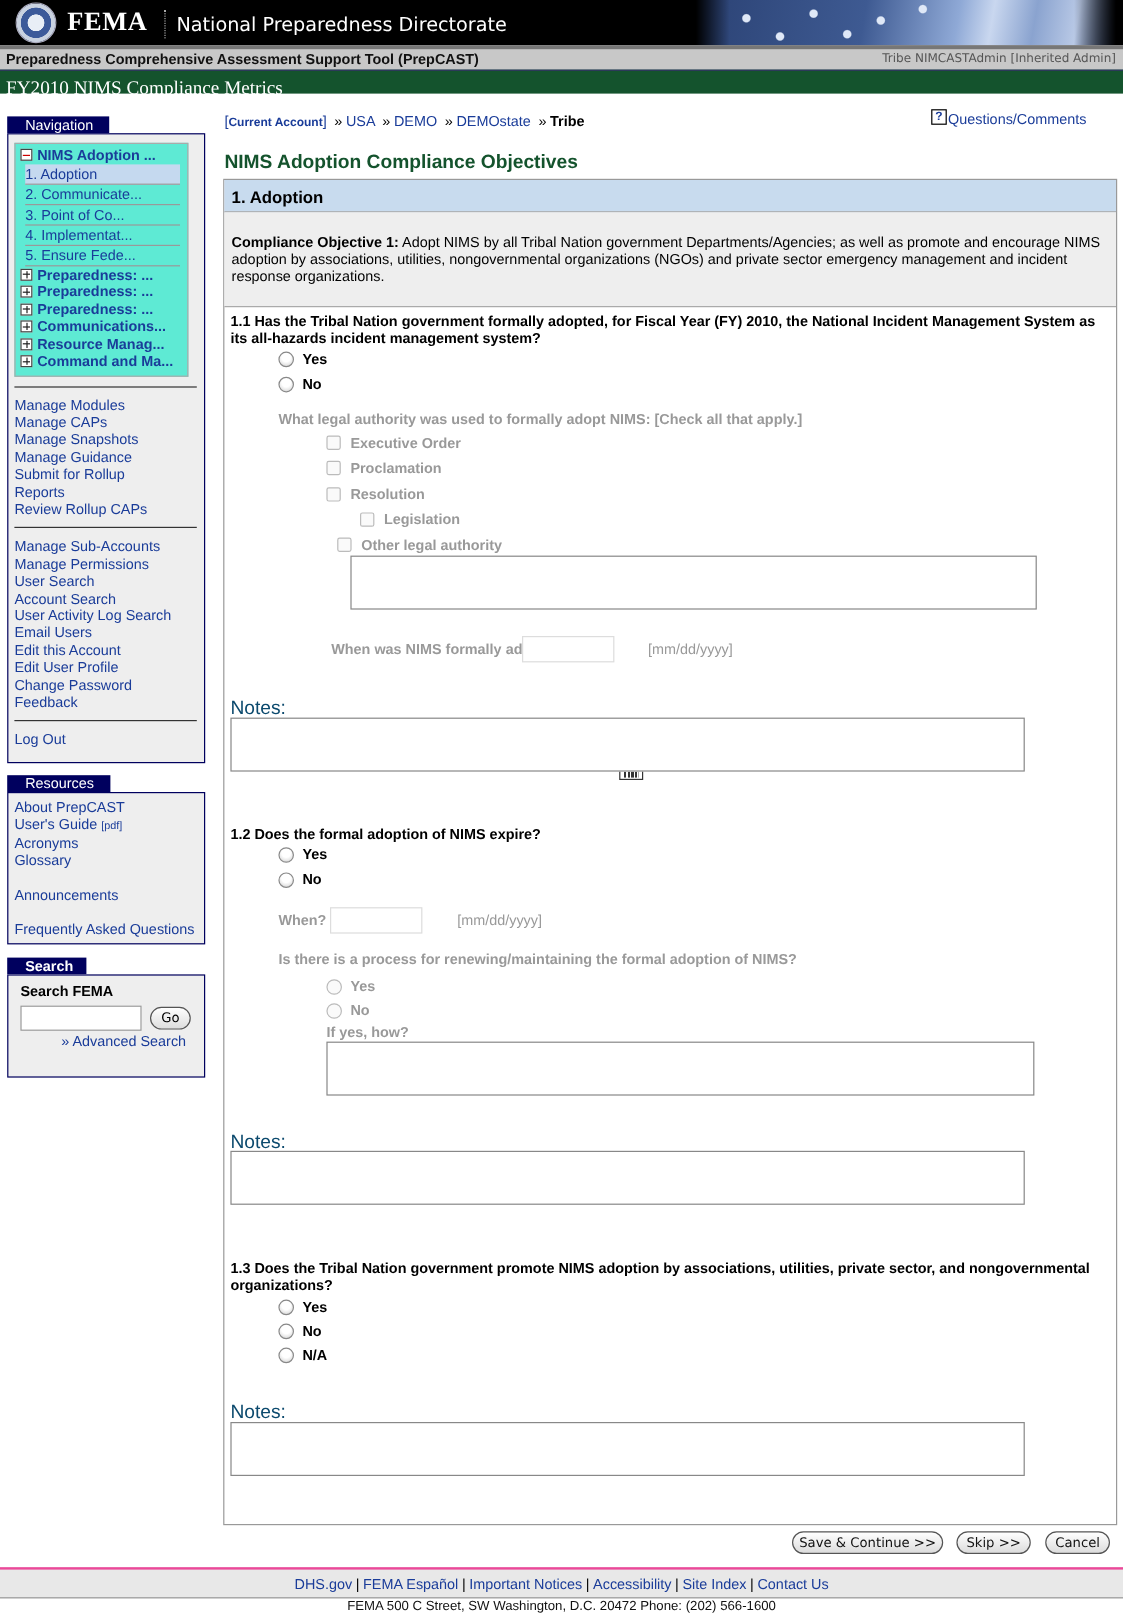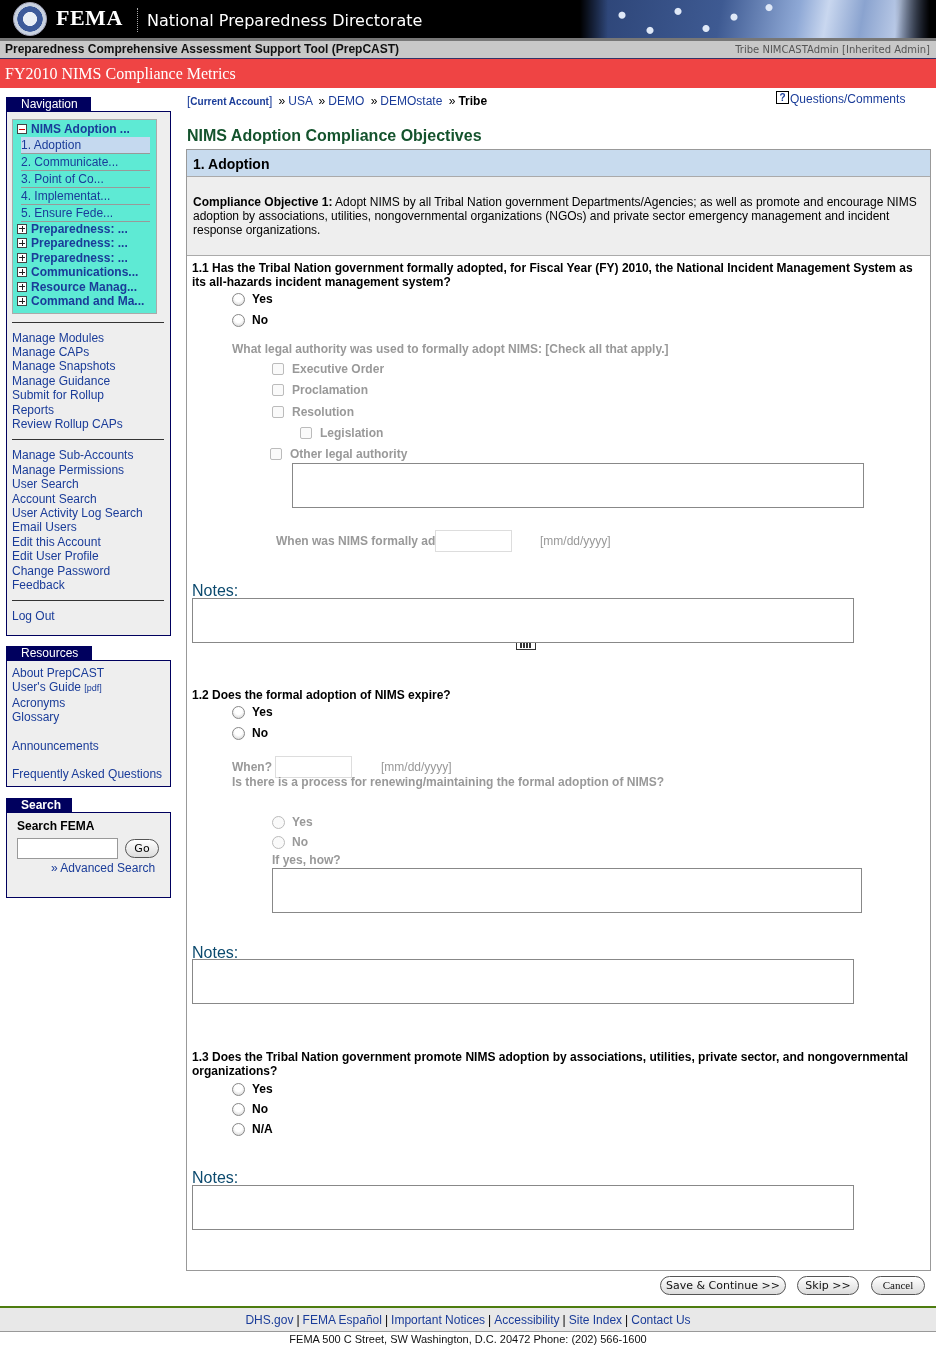--- a/index.html
+++ b/index.html
@@ -22,21 +22,21 @@
       radial-gradient(circle at 36% 75%, #dfe8f7 0 3px, transparent 4px),
       radial-gradient(circle at 54% 20%, #dfe8f7 0 3px, transparent 4px),
       linear-gradient(100deg, #2b4274 0%, #3e5a92 40%, #8fa9d6 62%, #c9d7ef 70%, #8aa3cf 80%, #b9c9e6 90%, #4a5f8c 100%);
     -webkit-mask-image: linear-gradient(90deg, transparent 0, #000 8%, #000 90%, transparent 100%);
     mask-image: linear-gradient(90deg, transparent 0, #000 8%, #000 90%, transparent 100%); }
 
   #toolbar { position: absolute; left: 0; top: 38px; width: 936px; height: 20px; background: #c8c8c8; border-top: 3px solid #777; }
   #tool-name { position: absolute; left: 5px; top: 1px; font-weight: bold; font-size: 12px; color: #111; }
   #user-info { position: absolute; right: 6px; top: 3px; font-family: "DejaVu Sans", sans-serif; font-size: 10px; color: #555; }
 
-  #titlebar { position: absolute; left: 0; top: 58px; width: 936px; height: 30px; background: #ef4444; border-top: 1px solid #336; }
+  #titlebar { position: absolute; left: 0; top: 58px; width: 936px; height: 20px; background: #14532d; border-top: 1px solid #336; }
   #app-title { position: absolute; left: 5px; top: 6px; font-family: "Liberation Serif", serif; font-size: 16px; color: #fff; }
 
   
   .sb-tab { position: absolute; left: 6px; height: 14px; background: #00005e; color: #fff; font-size: 12px; padding: 0 0 0 15px; line-height: 14px; }
   .sb-box { position: absolute; left: 6px; width: 165px; background: #eee; border: 1px solid #00005e; }
   #nav-tree { margin: 7px 0 0 5px; width: 145px; background: #5eead4; border: 1px solid #aaa; padding: 2px 0 4px 0; }
   .tree-head { display: flex; align-items: flex-start; padding: 0 4px 0 4px; font-weight: bold; color: #1a3c99; font-size: 12px; line-height: 14.5px; }
   .tree-box { display: inline-block; width: 10px; height: 10px; border: 1px solid #444; margin: 2px 4px 0 0; position: relative; flex: none; background: #fff; }
   .tree-box::before { content: ""; position: absolute; left: 1px; right: 1px; top: 3.5px; height: 1px; background: #222; }
   .tree-box.minus::before { background: #c00; }
@@ -77,21 +77,21 @@
   .muted-n { color: #999; }
   .ta { border: 1px solid #888; background: #fff; }
   .date-in { border: 1px solid #ddd; background: #fff; height: 22px; }
   .cal { width: 20px; height: 14px; border: 1px solid #333; background: #fff; position: relative; }
   .cal::before { content: ""; position: absolute; left: 0; right: 0; top: 0; height: 3px; background: #f0e6a0; border-bottom: 1px solid #333; }
   .cal::after { content: ""; position: absolute; left: 3px; right: 3px; top: 6px; height: 5px; background: repeating-linear-gradient(90deg, #333 0 2px, #fff 2px 3px); }
   .notes-lbl { color: #0c4a6e; font-size: 16px; }
 
   .btn { position: absolute; height: 19px; border: 1px solid #555; border-radius: 10px; background: linear-gradient(#fff, #dcdcdc); font-family: "DejaVu Sans", sans-serif; font-size: 11px; text-align: center; line-height: 17px; color: #111; }
 
-  #footer-bar { position: absolute; left: 0; top: 1306px; width: 936px; height: 26px; background: #e8e8e8; border-top: 2px solid #4d7c0f; border-bottom: 1px solid #999; text-align: center; font-size: 12px; line-height: 24px; }
+  #footer-bar { position: absolute; left: 0; top: 1306px; width: 936px; height: 26px; background: #e8e8e8; border-top: 2px solid #ec4899; border-bottom: 1px solid #999; text-align: center; font-size: 12px; line-height: 24px; }
   #footer-bar .bar { color: #000; margin: 0 3px; }
   #address { position: absolute; left: 0; top: 1332px; width: 936px; text-align: center; font-size: 11px; color: #111; line-height: 14px; }
 </style>
 </head>
 <body>
 
 <div id="masthead">
   <div id="seal"></div>
   <div id="fema-word">FEMA</div>
   <div id="mast-divider"></div>
@@ -225,21 +225,21 @@
       <span>Proclamation</span>
     </div>
   <div class="abs radio-row muted" style="left:85px;top:255px;">
       <span class="chk"></span>
       <span>Resolution</span>
     </div>
   <div class="abs radio-row muted" style="left:85px;top:276px;padding-left:28px;">
       <span class="chk"></span>
       <span>Legislation</span>
     </div>
-  <div class="abs radio-row muted" style="left:83px;top:297px;">
+  <div class="abs radio-row muted" style="left:94px;top:297px;">
       <span class="chk"></span>
       <span>Other legal authority</span>
     </div>
   <textarea class="abs ta" style="left: 105px; top: 313px; width: 572px; height: 45px; resize: none;"></textarea>
   <div class="abs muted" style="left:45px;top:384px;margin-left:44px;">When was NIMS formally adopted?</div>
   <input class="abs date-in" type="text" style="left: 248px; top: 380px; width: 77px;" value="">
   <div class="abs cal" style="left:329px;top:380px;"></div>
   <div class="abs muted-n" style="left:353px;top:384px;">[mm/dd/yyyy]</div>
   <div class="abs notes-lbl" style="left:5px;top:432px;">Notes:</div>
   <textarea class="abs ta" style="left: 5px; top: 448px; width: 662px; height: 45px; resize: none;"></textarea>
@@ -250,21 +250,21 @@
       <span>Yes</span>
     </div>
   <div class="abs radio-row" style="left:45px;top:576px;">
       <span class="radio"></span>
       <span>No</span>
     </div>
   <div class="abs muted" style="left:45px;top:610px;">When?</div>
   <input class="abs date-in" type="text" style="left: 88px; top: 606px; width: 77px;" value="">
   <div class="abs cal" style="left:170px;top:606px;"></div>
   <div class="abs muted-n" style="left:194px;top:610px;">[mm/dd/yyyy]</div>
-  <div class="abs muted" style="left:45px;top:625px;">Is there is a process for renewing/maintaining the formal adoption of NIMS?</div>
+  <div class="abs muted" style="left:45px;top:642px;">Is there is a process for renewing/maintaining the formal adoption of NIMS?</div>
   <div class="abs radio-row muted" style="left:85px;top:665px;">
       <span class="radio dis"></span>
       <span>Yes</span>
     </div>
   <div class="abs radio-row muted" style="left:85px;top:685px;">
       <span class="radio dis"></span>
       <span>No</span>
     </div>
   <div class="abs muted" style="left:85px;top:703px;">If yes, how?</div>
   <textarea class="abs ta" style="left: 85px; top: 718px; width: 590px; height: 45px; resize: none;"></textarea>
@@ -283,18 +283,18 @@
   <div class="abs radio-row" style="left:45px;top:972px;">
       <span class="radio"></span>
       <span>N/A</span>
     </div>
   <div class="abs notes-lbl" style="left:5px;top:1019px;">Notes:</div>
   <textarea class="abs ta" style="left: 5px; top: 1035px; width: 662px; height: 45px; resize: none;"></textarea>
 </div>
 
 <div class="btn" style="left:660px;top:1276px;width:126px;">Save &amp; Continue &gt;&gt;</div>
 <div class="btn" style="left:797px;top:1276px;width:62px;">Skip &gt;&gt;</div>
-<div class="btn" style="left:871px;top:1276px;width:54px;font-family:Liberation Serif, serif;">Cancel</div>
+<div class="btn" style="left:871px;top:1276px;width:54px;">Cancel</div>
 
 <div id="footer-bar">
   <a>DHS.gov</a><span class="bar">|</span><a>FEMA Español</a><span class="bar">|</span><a>Important Notices</a><span class="bar">|</span><a>Accessibility</a><span class="bar">|</span><a>Site Index</a><span class="bar">|</span><a>Contact Us</a>
 </div>
 <div id="address">FEMA 500 C Street, SW Washington, D.C. 20472 Phone: (202) 566-1600</div>
 
 </body></html>

